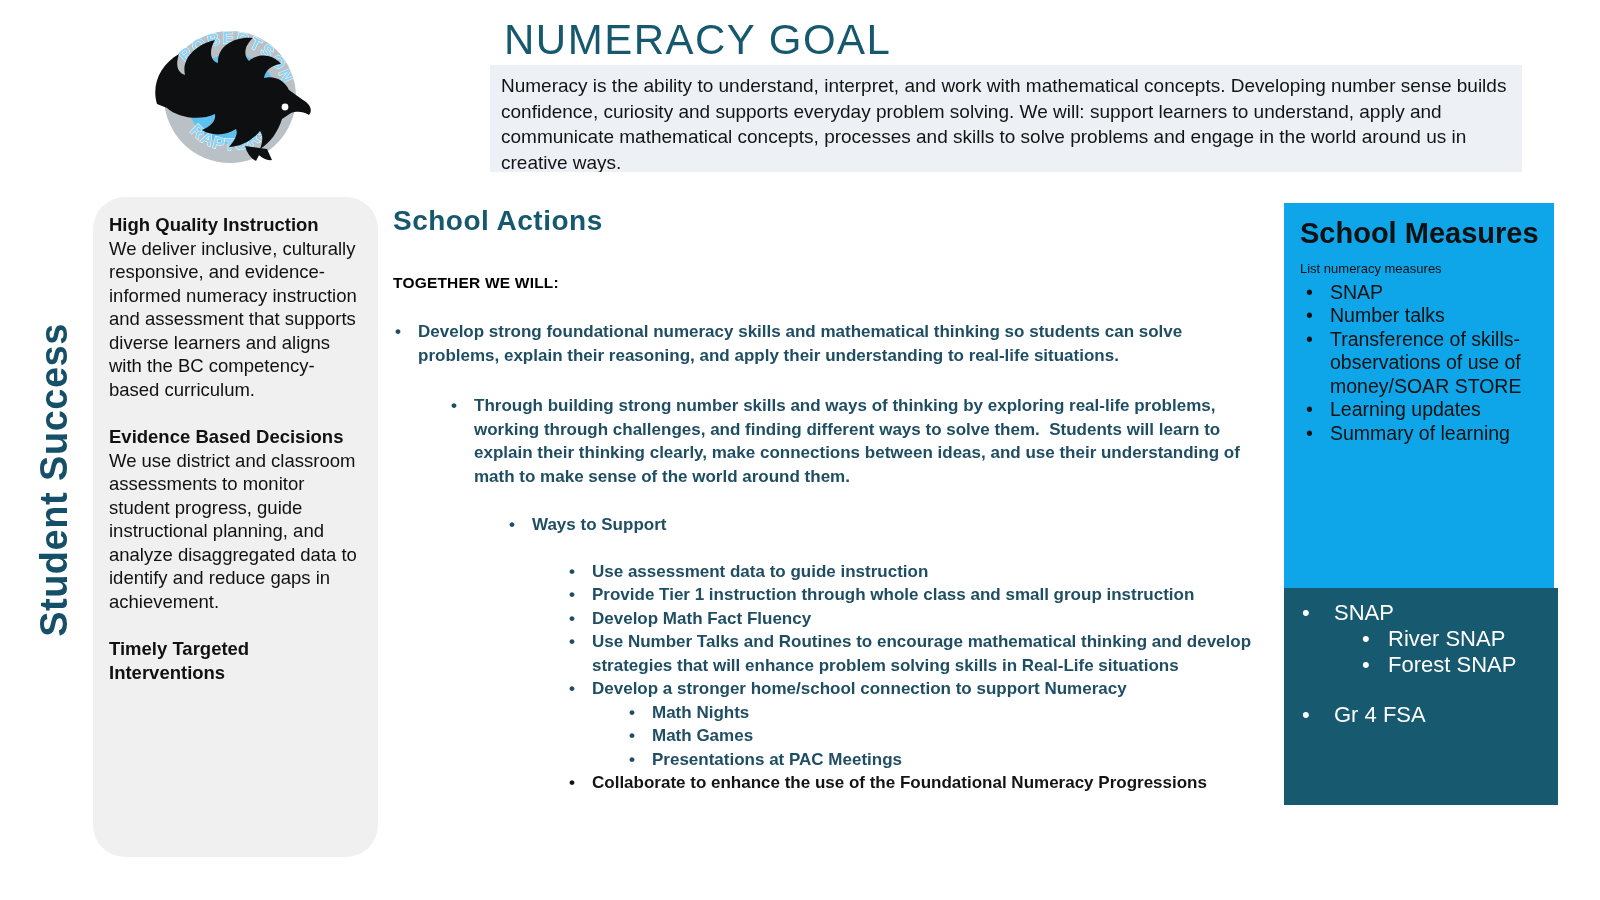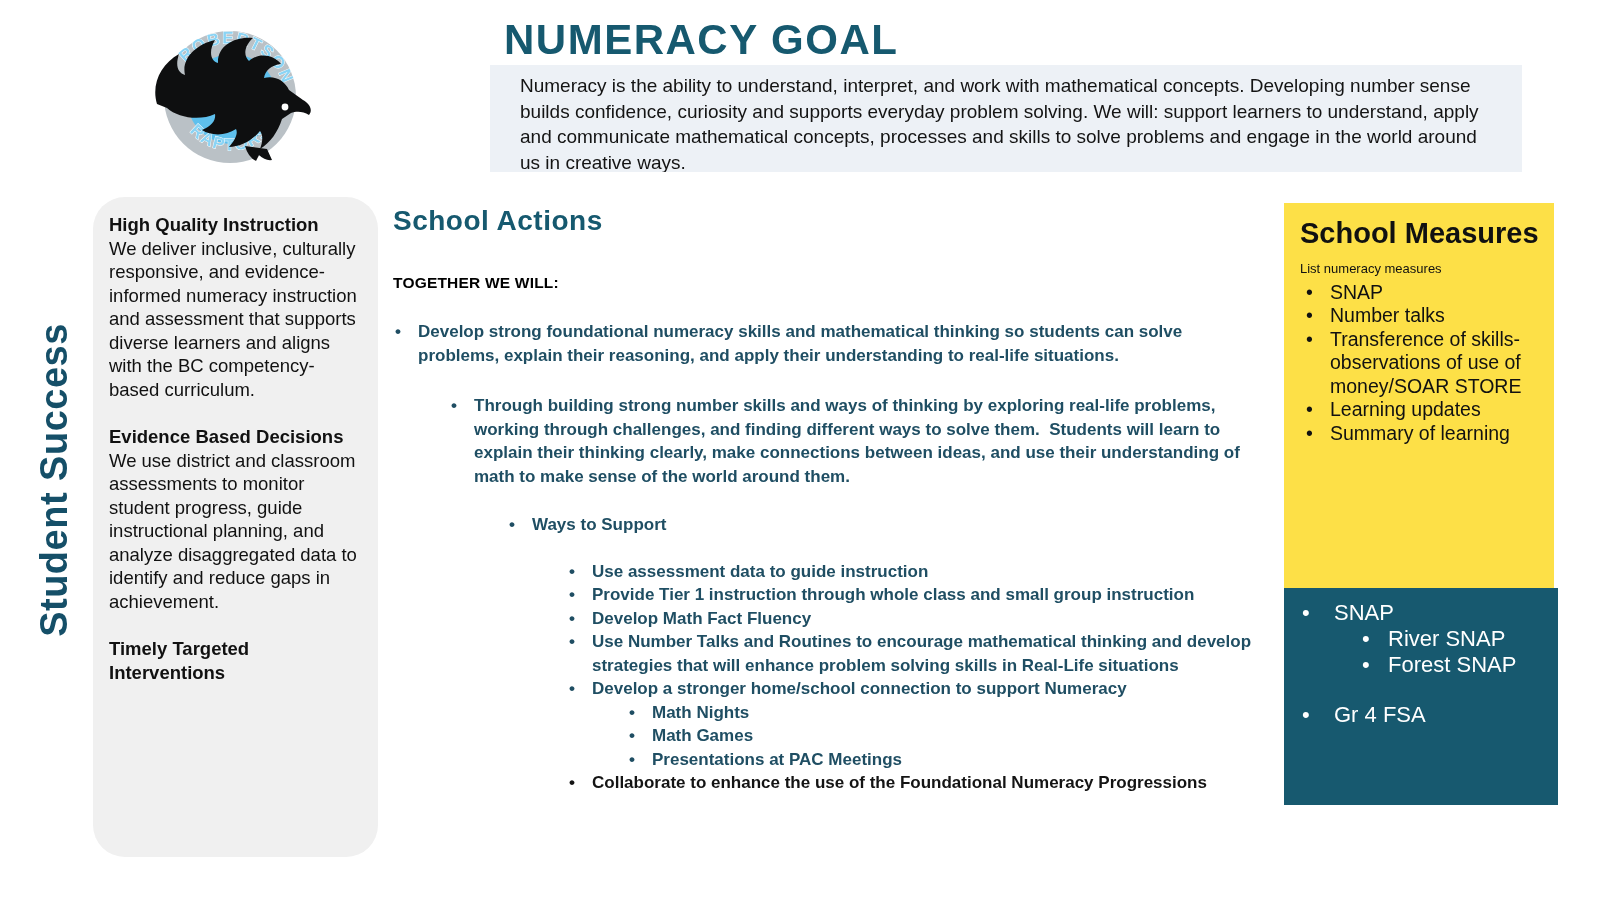--- a/index.html
+++ b/index.html
@@ -4,26 +4,26 @@
 <style>
   html,body { margin:0; padding:0; }
   body {
     width:1600px; height:900px; position:relative; overflow:hidden;
     background:#ffffff; font-family:"Liberation Sans", sans-serif; color:#141414;
   }
   .abs { position:absolute; }
 
   
   #page-title {
-    left:504px; top:16px; font-size:42px; font-weight:bold;
+    left:504px; top:16px; font-size:42px; font-weight:normal;
     color:#16596F; letter-spacing:1.5px;text-align:right;
   }
   #intro-box {
     left:490px; top:65px; width:1032px; height:107px; box-sizing:border-box;
-    background:#EDF1F6; padding:8px 30px; font-size:19px; line-height:25.5px;
+    background:#EDF1F6; padding:8px 11px; font-size:19px; line-height:25.5px;
     color:#141414; overflow:hidden;
   }
 
   
   #logo { left:133px; top:18px; width:196px; height:156px; }
   #logo svg { width:100%; height:100%; }
   .arc-text { font-weight:bold; font-size:17px; letter-spacing:1.5px;
               fill:#8AD4F5; stroke:#ffffff; stroke-width:0.9; paint-order:stroke; }
 
   
@@ -51,21 +51,21 @@
   .b.dark { color:#141414; }
   .lvl1 { margin-left:2px; }
   .lvl2 { margin-left:58px; }
   .lvl3 { margin-left:116px; }
   .lvl4 { margin-left:176px; }
   .lvl5 { margin-left:236px; }
 
   
   #school-measures {
     left:1284px; top:203px; width:270px; height:400px; box-sizing:border-box;
-    background:#fde047; padding:14px 14px 14px 16px; color:#111111;
+    background:#0ea5e9; padding:14px 14px 14px 16px; color:#111111;
   }
   #sm-heading { font-size:29px; line-height:32px; font-weight:bold; margin:0; }
   #sm-subtitle { font-size:13px; line-height:23.5px; margin-top:8px; }
   .sm-item { display:flex; font-size:19.5px; line-height:23.5px; }
   .sm-item .dot { flex:none; width:30px; padding-left:6px; box-sizing:border-box; }
 
   
   #district-measures {
     left:1284px; top:588px; width:274px; height:217px; box-sizing:border-box;
     background:#17596F; color:#ffffff; padding:12px 12px;

